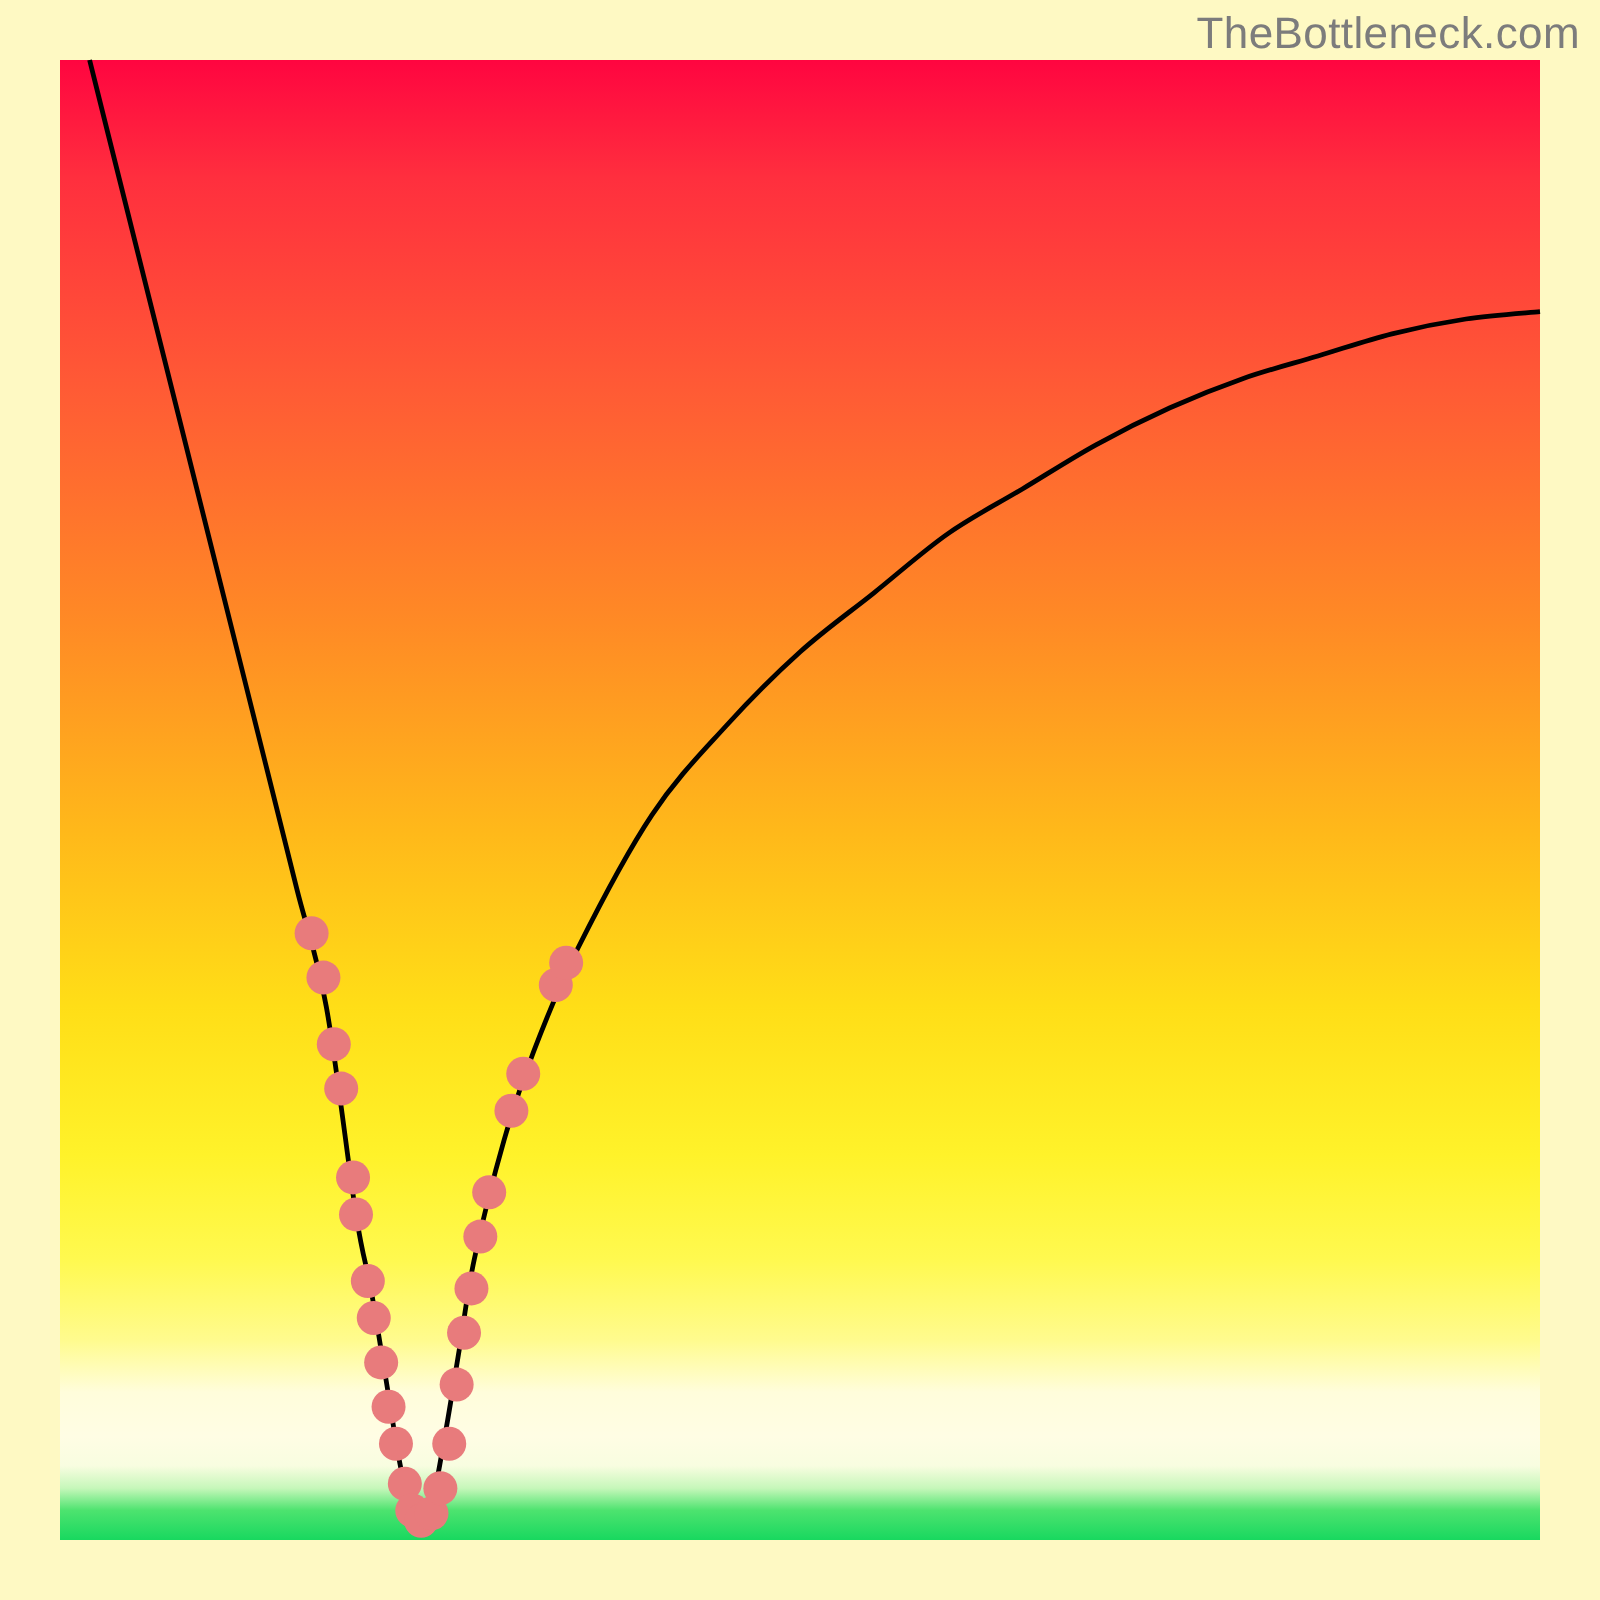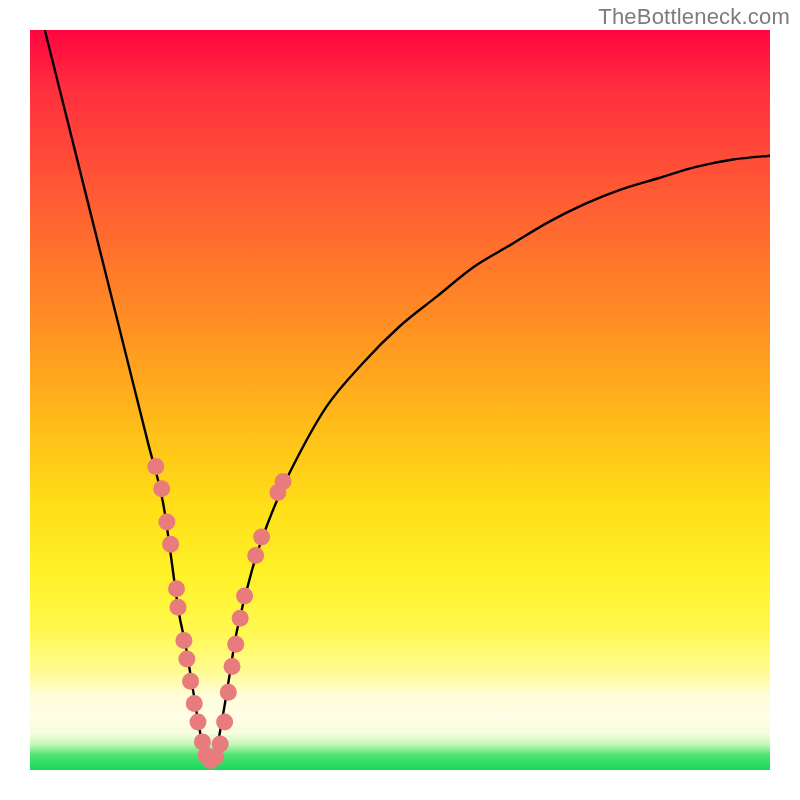--- a/index.html
+++ b/index.html
@@ -10,21 +10,21 @@
     overflow: hidden;
     background: #000;
     font-family: Arial, Helvetica, sans-serif;
   }
   .frame {
     position: absolute;
     top: 0;
     left: 0;
     width: 800px;
     height: 800px;
-    background: #ffffff;
+    background: #fef9c3;
   }
   .plot-area {
     position: absolute;
     top: 30px;
     left: 30px;
     width: 740px;
     height: 740px;
     
     background: linear-gradient(
       to bottom,

